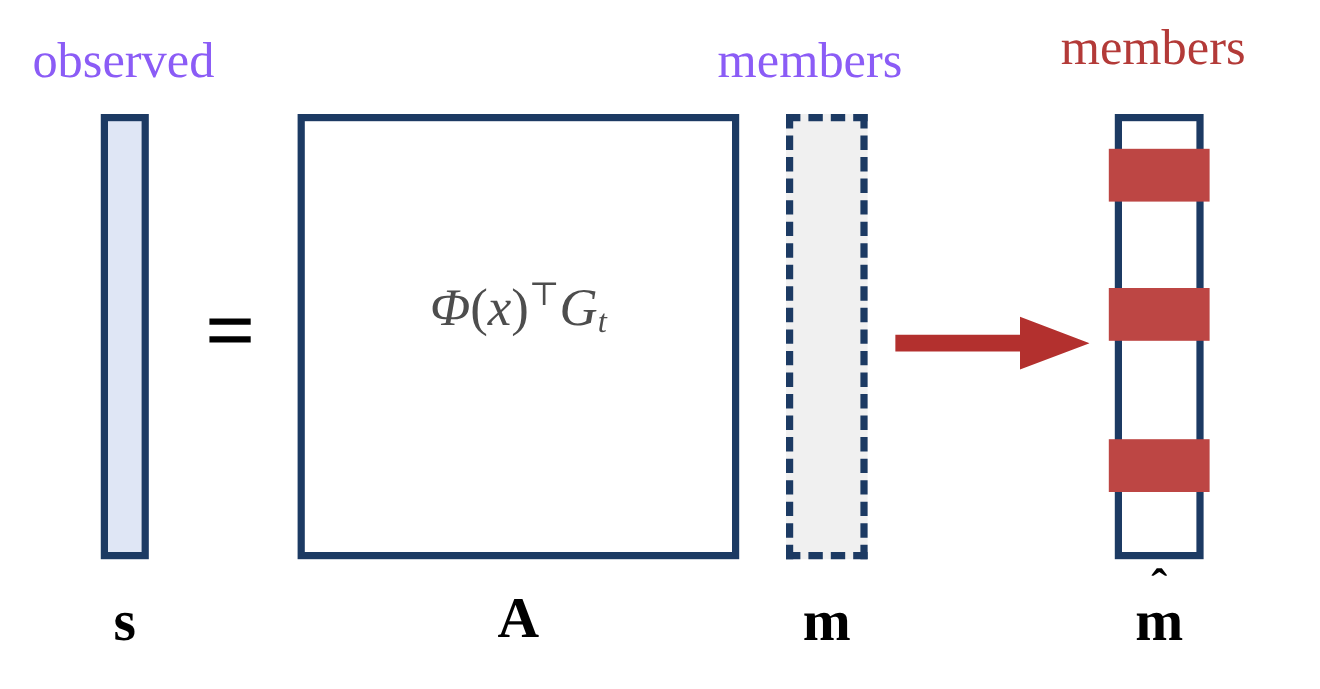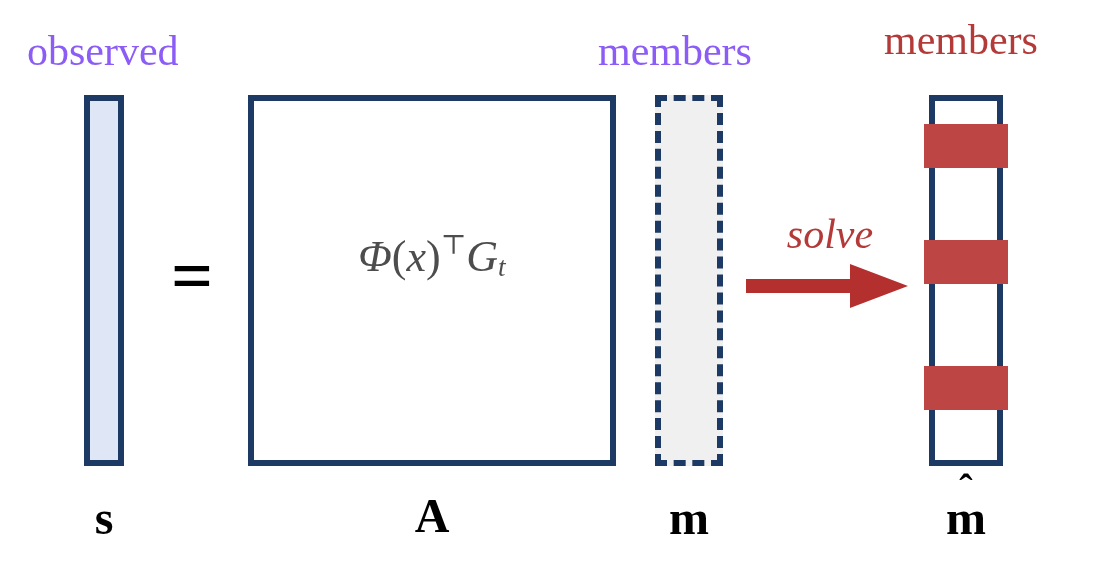--- a/index.html
+++ b/index.html
@@ -167,21 +167,20 @@
   <div id="equals">=</div>
 
   <div class="box" id="mat-a"></div>
 
   <div id="formula">
     <span class="it">Φ</span><span>(</span><span class="it">x</span><span>)</span><span class="sup">⊤</span><span class="it">G</span><span class="sub">t</span>
   </div>
 
   <div class="box" id="vec-m"></div>
 
-  <div id="solve-label">solve</div>
 
   <svg id="solve-arrow" viewBox="0 0 162 48">
     <path d="M 0 17 L 104 17 L 104 2 L 162 24 L 104 46 L 104 31 L 0 31 Z" fill="#b3302e"></path>
   </svg>
 
   <div class="box" id="vec-mhat"></div>
 
   <div class="band" id="band-0" style="top: 124px; height: 44px; background: rgb(189, 70, 68);"></div>
   <div class="band" id="band-1" style="top: 240px; height: 44px; background: rgb(189, 70, 68);"></div>
   <div class="band" id="band-2" style="top: 366px; height: 44px; background: rgb(189, 70, 68);"></div>

